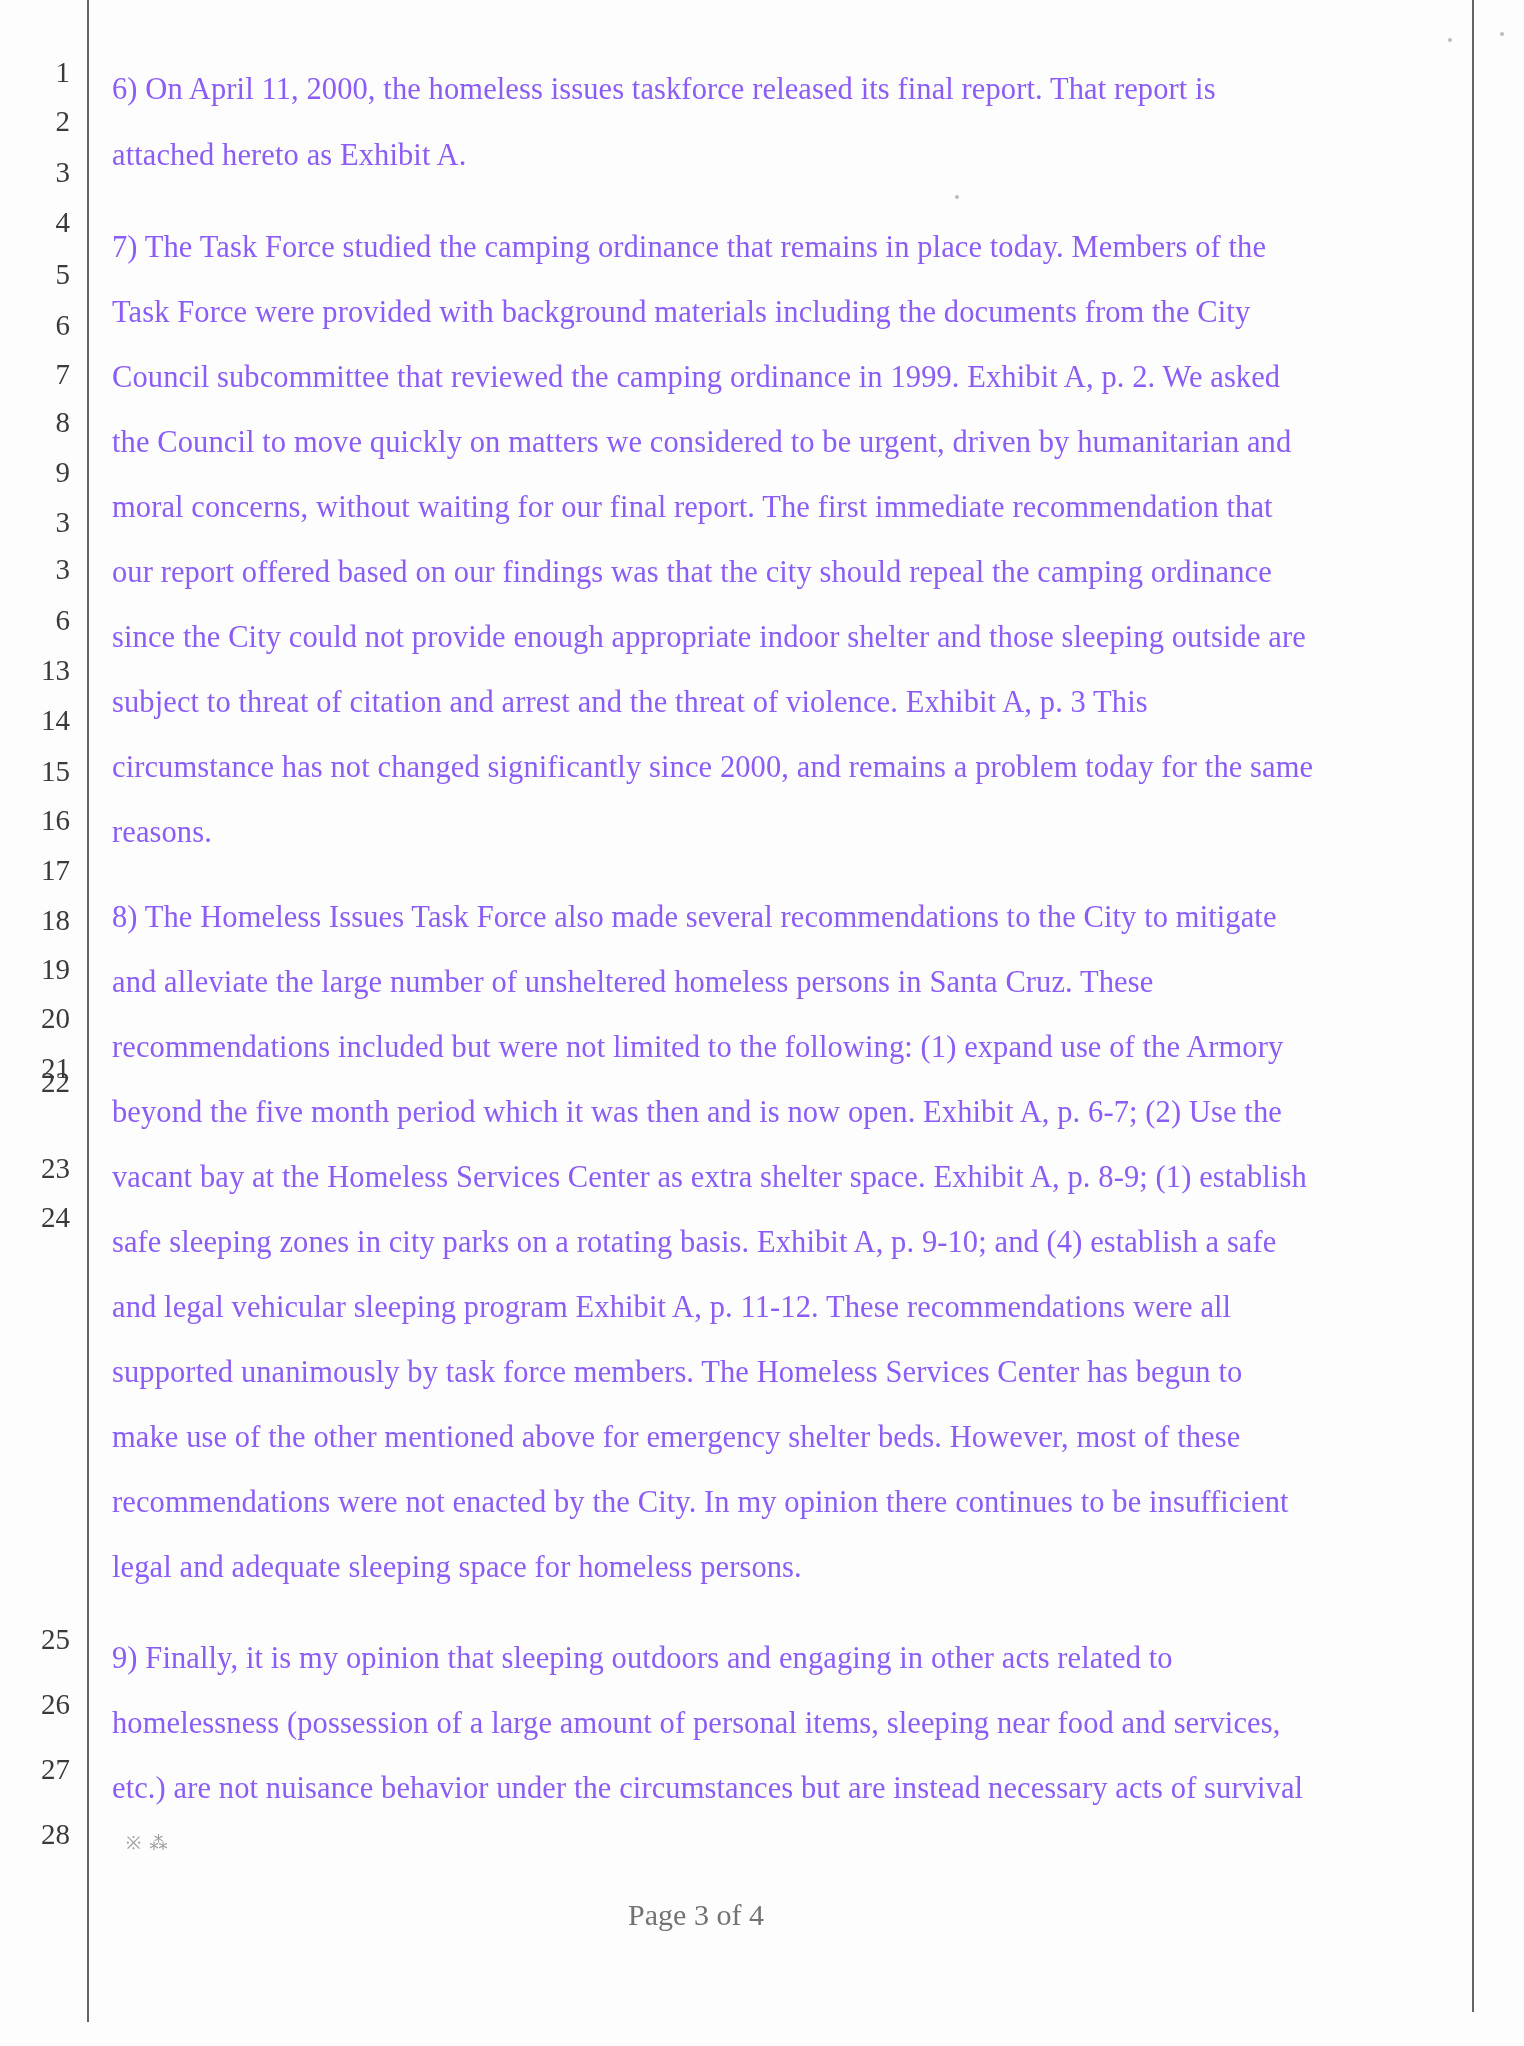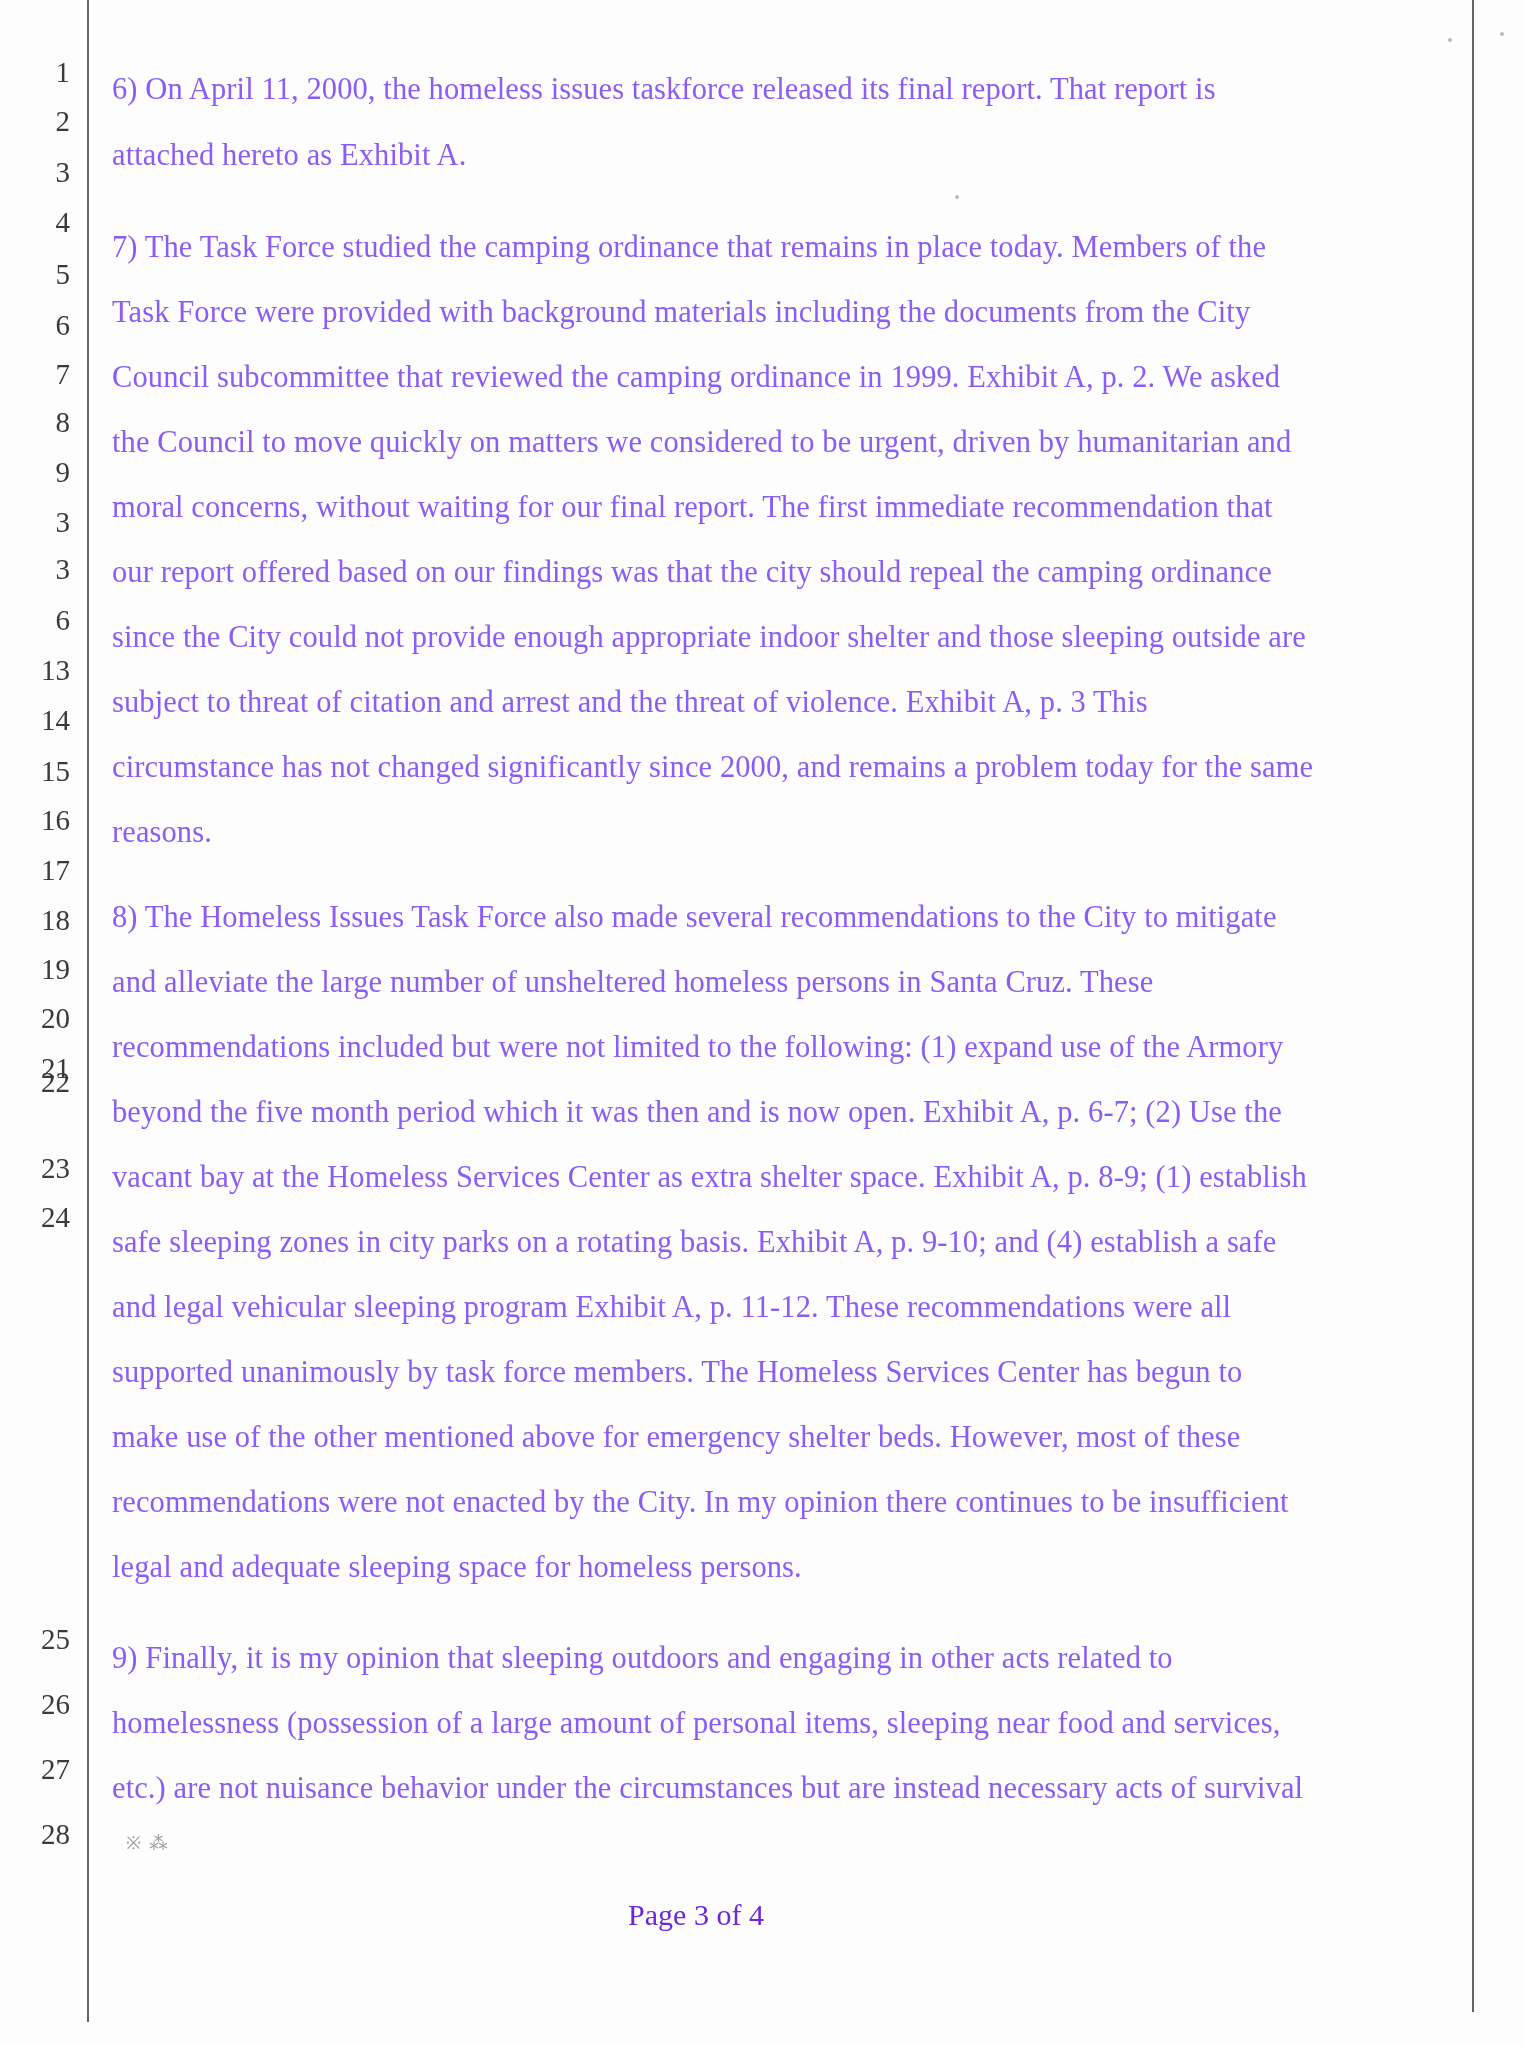--- a/index.html
+++ b/index.html
@@ -64,21 +64,21 @@
     color: #8b5cf6;
     letter-spacing: 0.1px;
   }
   .page-footer {
     position: absolute;
     left: 0;
     width: 1348px;
     top: 1898px;
     text-align: center;
     font-size: 30px;
-    color: #6d28d9;
+    color: #737373;
     padding-left: 44px;
     box-sizing: border-box;
   }
   .smudge {
     position: absolute;
     left: 126px;
     top: 1830px;
     font-size: 18px;
     color: #777;
     letter-spacing: 2px;

